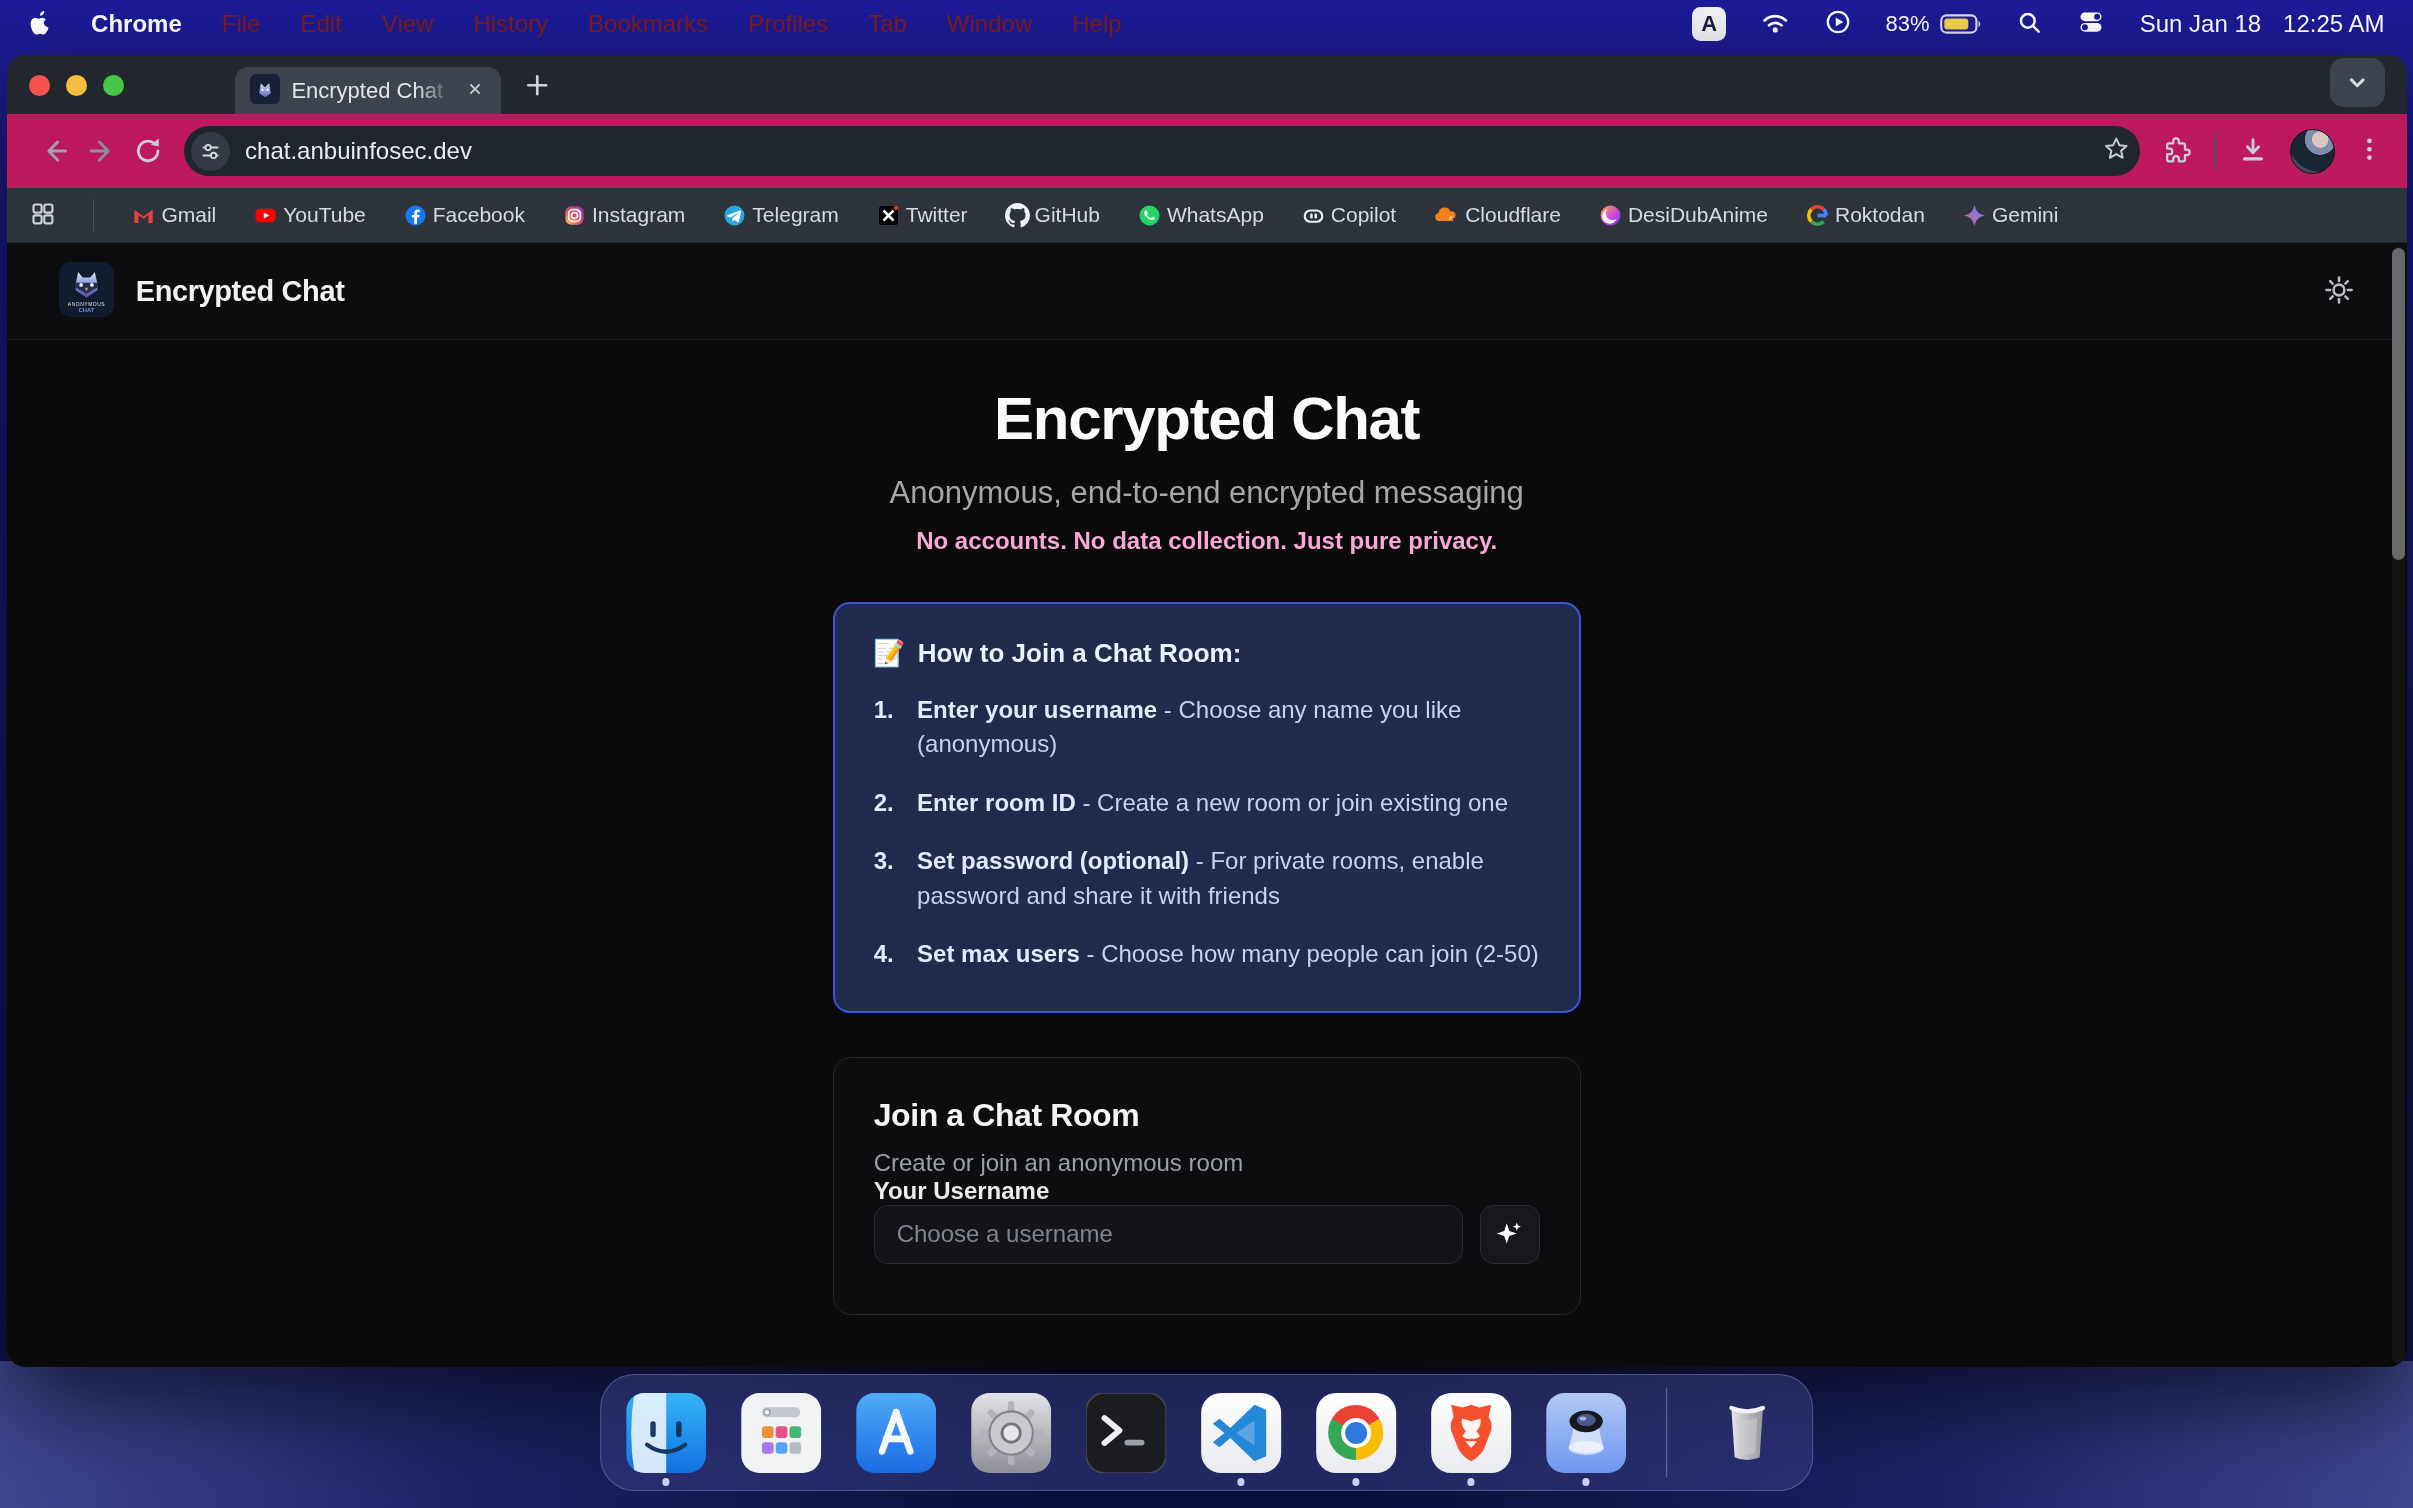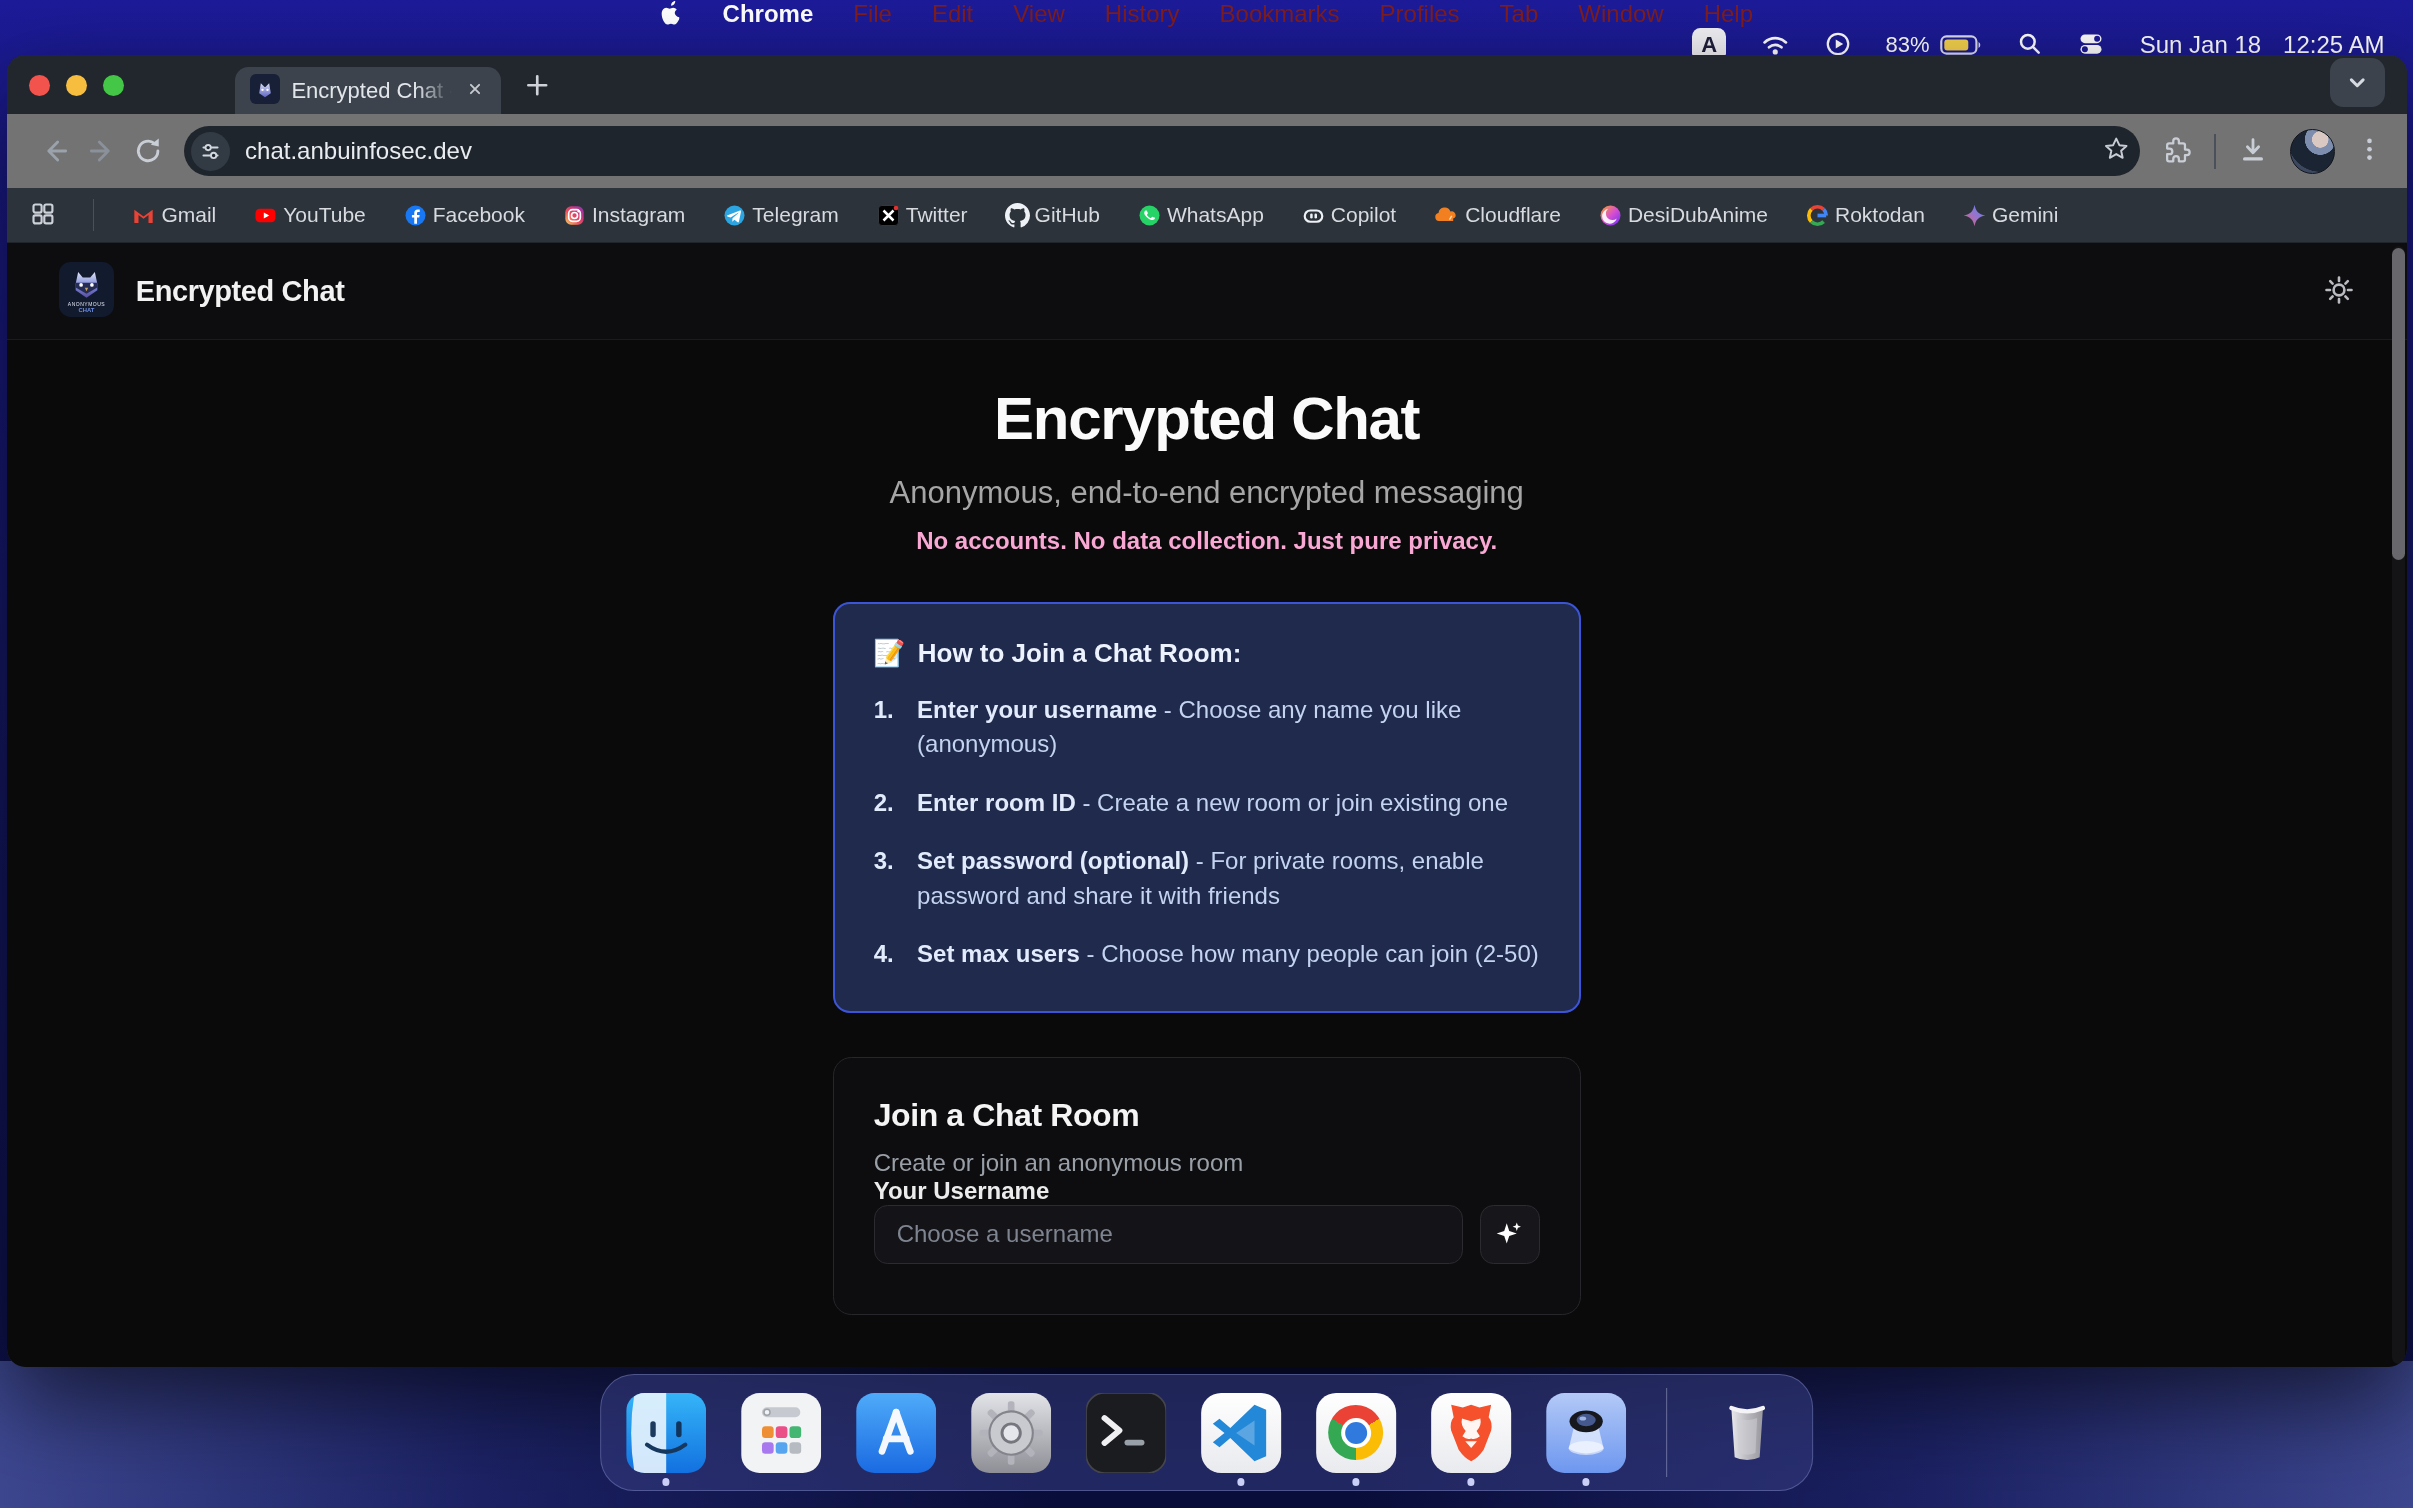--- a/index.html
+++ b/index.html
@@ -3,41 +3,41 @@
 <meta charset="utf-8">
 <style>
   * { margin:0; padding:0; box-sizing:border-box; }
   html,body { width:2413px; height:1508px; overflow:hidden; }
   body {
     font-family:"Liberation Sans", sans-serif;
     background:linear-gradient(180deg,#1d1b99 0%,#1b1a90 4%,#151866 45%,#0d1147 100%);
     position:relative; color:#fff;
   }
   
-  .menubar { position:absolute; top:0; left:0; right:0; height:47px; display:flex; align-items:center; padding:0 28.5px;flex-direction:column; }
+  .menubar { position:absolute; top:0; left:0; right:0; height:47px; display:flex; align-items:center; padding:0 28.5px; }
   .menu-left { display:flex; align-items:center; gap:40px; }
   .menu-app { font-weight:bold; font-size:24px; }
   .menu-item { font-size:24px; color:#7f1d1d; }
   .menu-right { margin-left:auto; display:flex; align-items:center; gap:35px; }
   .kbd-badge { width:34px; height:34px; border-radius:8.4px; background:#f2f2f7; color:#1e1e3c; font-weight:bold; font-size:22px; display:flex; align-items:center; justify-content:center; }
   .battery-wrap { display:flex; align-items:center; gap:10px; font-size:22px; }
   .clock { display:flex; gap:22px; font-size:24px; }
   
   .window { position:absolute; left:6.7px; top:55px; width:2400px; height:1312px; border-radius:18.4px; overflow:hidden;
             background:#2d333b; box-shadow:0 35px 92px rgba(0,0,0,.6); display:flex; flex-direction:column; }
   .tabstrip { height:59px; background:#22272d; display:flex; align-items:flex-end; padding:0 22px; flex:0 0 auto; position:relative; }
   .traffic { display:flex; gap:16px; align-items:center; margin-bottom:18.4px; }
   .light { width:21px; height:21px; border-radius:50%; }
   .light.red{ background:#f2544d; } .light.yellow{ background:#f6bd3f; } .light.green{ background:#44c647; }
   .tab { margin-left:111px; width:266px; height:47px; background:#3c434c; border-radius:13.4px 13.4px 0 0; display:flex; align-items:center; padding:0 15px; gap:11.7px; }
   .tab-title { font-size:22px; color:#e2e6ea; white-space:nowrap; overflow:hidden; width:164px;
                -webkit-mask-image:linear-gradient(90deg,#000 78%,transparent); mask-image:linear-gradient(90deg,#000 78%,transparent); }
   .newtab-btn { margin:0 0 11.7px 22px; }
   .tabsearch-btn { margin-left:auto; margin-bottom:6.7px; width:55px; height:49px; border-radius:13.4px; background:#3c434c; display:flex; align-items:center; justify-content:center; }
-  .toolbar { height:74px; background:#737373; display:flex; align-items:center; padding:0 25px; flex:0 0 auto;text-align:right; }
+  .toolbar { height:74px; background:#be185d; display:flex; align-items:center; padding:0 25px; flex:0 0 auto;text-align:right; }
   .nav-btn { width:47px; height:47px; display:flex; align-items:center; justify-content:center; }
   .urlbar { margin-left:11.7px; flex:1; height:50px; border-radius:25px; background:#1f252c; display:flex; align-items:center; padding:0 10px 0 6.7px; gap:15px; }
   .tune-circle { width:39px; height:39px; border-radius:50%; background:#323a43; display:flex; align-items:center; justify-content:center; }
   .url-text { font-size:24px; color:#e9ecf0; }
   .urlbar .star { margin-left:auto; }
   .toolbar-right { display:flex; align-items:center; gap:22px; margin-left:22px; }
   .vsep { width:1.7px; height:35px; background:#4a515a; }
   .avatar { width:45px; height:45px; border-radius:50%;
             background:radial-gradient(circle at 68% 22%,#d9c9c2 0 18%,#7d8dae 19% 34%,#1b2433 35% 72%,#3c485f 73%); border:0.8px solid #11161c; }
   .bookmarks { height:55px; background:#2d333b; border-bottom:0.8px solid #20252b; display:flex; align-items:center; padding:0 22px; gap:37px; flex:0 0 auto; }

